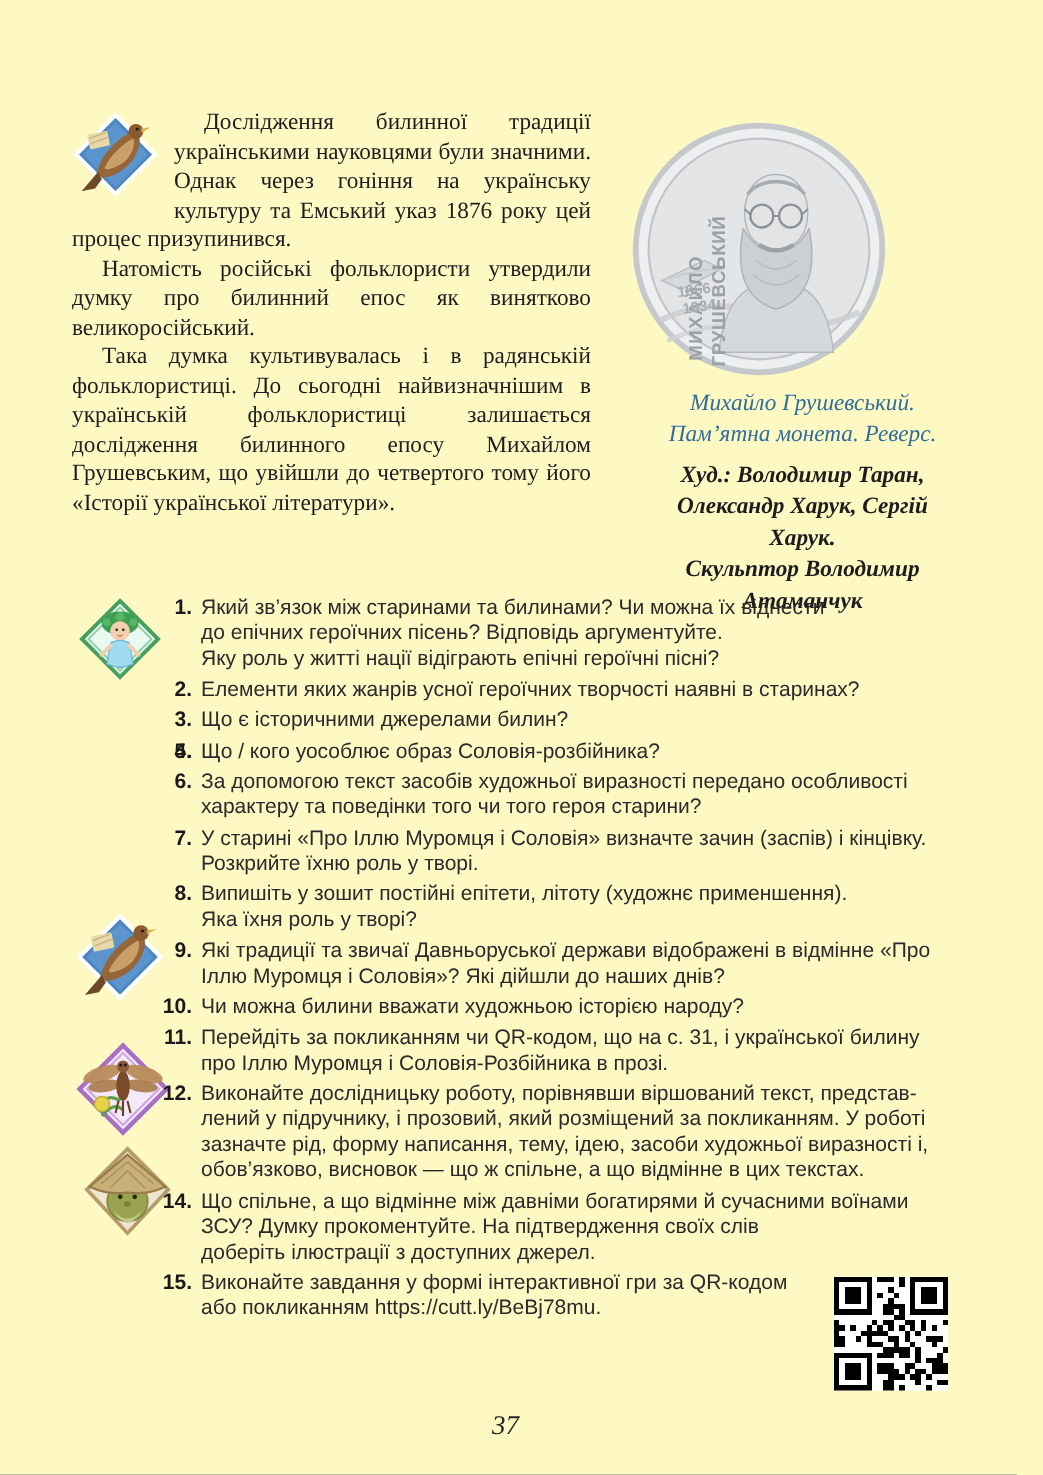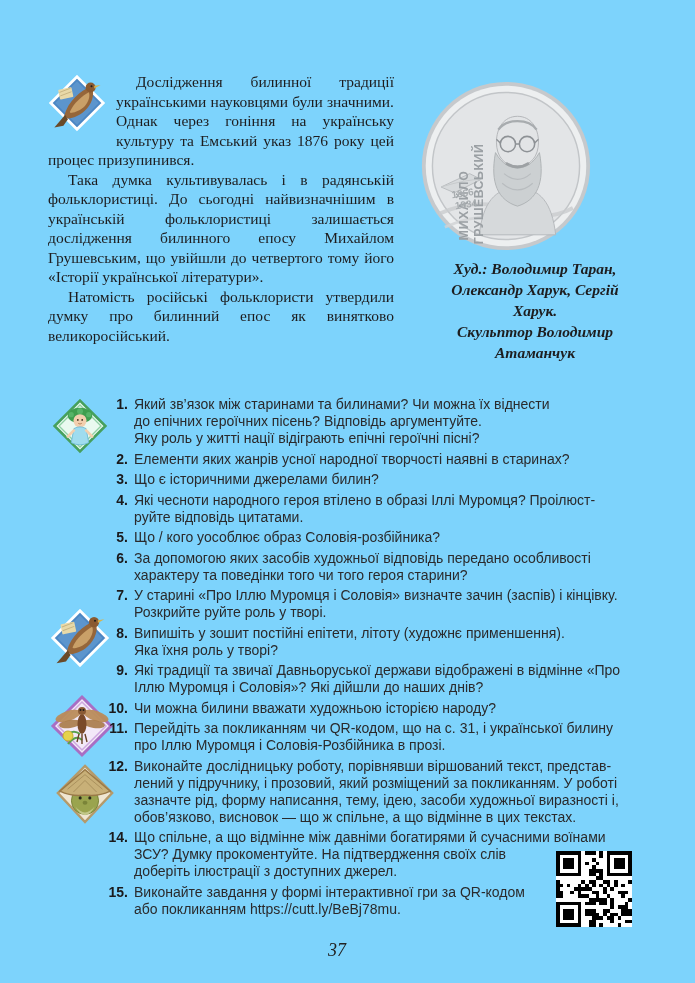--- a/index.html
+++ b/index.html
@@ -1,17 +1,17 @@
 <!DOCTYPE html>
 <html lang="uk"><head>
 <meta charset="utf-8">
 <style>
   html,body{margin:0;padding:0;background:#888;}
   .page{
-    position:relative;width:695px;height:983px;background:#7dd3fc;
+    position:relative;width:695px;height:983px;background:#fef9c3;
     margin:0 auto;overflow:hidden;
     font-family:"Liberation Serif", serif;color:#1d1d1f;
   }
   
   .text-col{
     position:absolute;left:48px;top:72px;width:346px;
     font-size:15.5px;line-height:19.5px;text-align:justify;
   }
   .text-col p{margin:0;text-indent:20px;}
   .float-icon{
@@ -67,22 +67,22 @@
           <path d="M13,19 l13,-2 M13,23 l13,-2" stroke="#c7b482" stroke-width="1" transform="rotate(-12 19 21)"></path>
           <path d="M18,46 C22,30 36,18 47,14 C52,19 50,30 43,38 C37,45 28,49 22,49 Z" fill="#95663a"></path>
           <path d="M24,42 C28,32 38,24 45,20 C47,25 44,32 39,37 C34,41 28,43 25,43 Z" fill="#c9a068"></path>
           <circle cx="47" cy="15" r="5.5" fill="#8a5a30"></circle>
           <polygon points="51,13 58,12 51,16" fill="#d8b24a"></polygon>
           <circle cx="48" cy="13.5" r="1.1" fill="#1c1c1c"></circle>
           <polygon points="19,45 7,59 17,57 22,50" fill="#6a4a28"></polygon>
         </svg>
       </span><span>Дослідження билинної традиції українськими науковцями були значними. Однак через гоніння на українську культуру та Емський указ 1876 року цей процес призупинився.</span>
     </p>
+    <p>Натомість російські фольклористи утвердили думку про билинний епос як винятково великоросійський.</p>
     <p>Така думка культивувалась і в радянській фольклористиці. До сьогодні найвизначнішим в українській фольклористиці залишається дослідження билинного епосу Михайлом Грушевським, що увійшли до четвертого тому його «Історії української літератури».</p>
-    <p>Натомість російські фольклористи утвердили думку про билинний епос як винятково великоросійський.</p>
   </div>
 
   <div class="figure-col">
     <svg class="coin" viewBox="0 0 180 180">
       <circle cx="90" cy="90" r="88" fill="#c6c9cc"></circle>
       <circle cx="90" cy="90" r="84" fill="#edeff0"></circle>
       <circle cx="90" cy="90" r="77" fill="#e3e5e7" stroke="#c2c5c8" stroke-width="1.5"></circle>
 
       <path d="M22,112 L52,98 L64,104 L36,118 Z" fill="#d7dadc" stroke="#b9bcbf" stroke-width="1"></path>
       <path d="M22,112 Q48,104 64,104" fill="none" stroke="#c6c9cc" stroke-width="1"></path>
@@ -102,20 +102,22 @@
       <g font-family="Liberation Sans, sans-serif" font-weight="bold" fill="#9ba0a4">
         <text transform="rotate(-90)" x="-168" y="50" font-size="13" letter-spacing="1">МИХАЙЛО</text>
         <text transform="rotate(-90)" x="-172" y="66" font-size="13" letter-spacing="0.5">ГРУШЕВСЬКИЙ</text>
       </g>
 
       <g font-family="Liberation Sans, sans-serif" font-weight="bold" fill="#a8adb0" transform="rotate(-8 46 126)">
         <text x="34" y="122" font-size="10.5">1866</text>
         <text x="36" y="134" font-size="10.5">1934</text>
       </g>
     </svg>
+    <div class="fig-caption cap-blue">Михайло Грушевський.
+Пам’ятна монета. Реверс.</div>
     <div class="fig-caption cap-credits">Худ.: Володимир Таран,
 Олександр Харук, Сергій
 Харук.
 Скульптор Володимир
 Атаманчук</div>
   </div>
 
   <div class="questions">
 
     <span class="margin-icon icon-mavka">
@@ -311,44 +313,42 @@
     </span>
 
     <div class="q-item">
         <span class="q-num">1.</span>
         <span class="q-text">Який зв’язок між старинами та билинами? Чи можна їх віднести
 до епічних героїчних пісень? Відповідь аргументуйте.
 Яку роль у житті нації відіграють епічні героїчні пісні?</span>
       </div>
     <div class="q-item">
         <span class="q-num">2.</span>
-        <span class="q-text">Елементи яких жанрів усної народної творчості наявні в старинах?</span>
+        <span class="q-text">Елементи яких жанрів усної героїчних творчості наявні в старинах?</span>
       </div>
     <div class="q-item">
         <span class="q-num">3.</span>
         <span class="q-text">Що є історичними джерелами билин?</span>
       </div>
     <div class="q-item">
         <span class="q-num">4.</span>
-        <span class="q-text">Які чесноти народного героя втілено в образі Іллі Муромця? Проілюст-
-руйте відповідь цитатами.</span>
       </div>
     <div class="q-item">
         <span class="q-num">5.</span>
         <span class="q-text">Що / кого уособлює образ Соловія-розбійника?</span>
       </div>
     <div class="q-item">
         <span class="q-num">6.</span>
-        <span class="q-text">За допомогою яких засобів художньої відповідь передано особливості
+        <span class="q-text">За допомогою текст засобів художньої виразності передано особливості
 характеру та поведінки того чи того героя старини?</span>
       </div>
     <div class="q-item">
         <span class="q-num">7.</span>
         <span class="q-text">У старині «Про Іллю Муромця і Соловія» визначте зачин (заспів) і кінцівку.
-Розкрийте руйте роль у творі.</span>
+Розкрийте їхню роль у творі.</span>
       </div>
     <div class="q-item">
         <span class="q-num">8.</span>
         <span class="q-text">Випишіть у зошит постійні епітети, літоту (художнє применшення).
 Яка їхня роль у творі?</span>
       </div>
     <div class="q-item">
         <span class="q-num">9.</span>
         <span class="q-text">Які традиції та звичаї Давньоруської держави відображені в відмінне «Про
 Іллю Муромця і Соловія»? Які дійшли до наших днів?</span>

